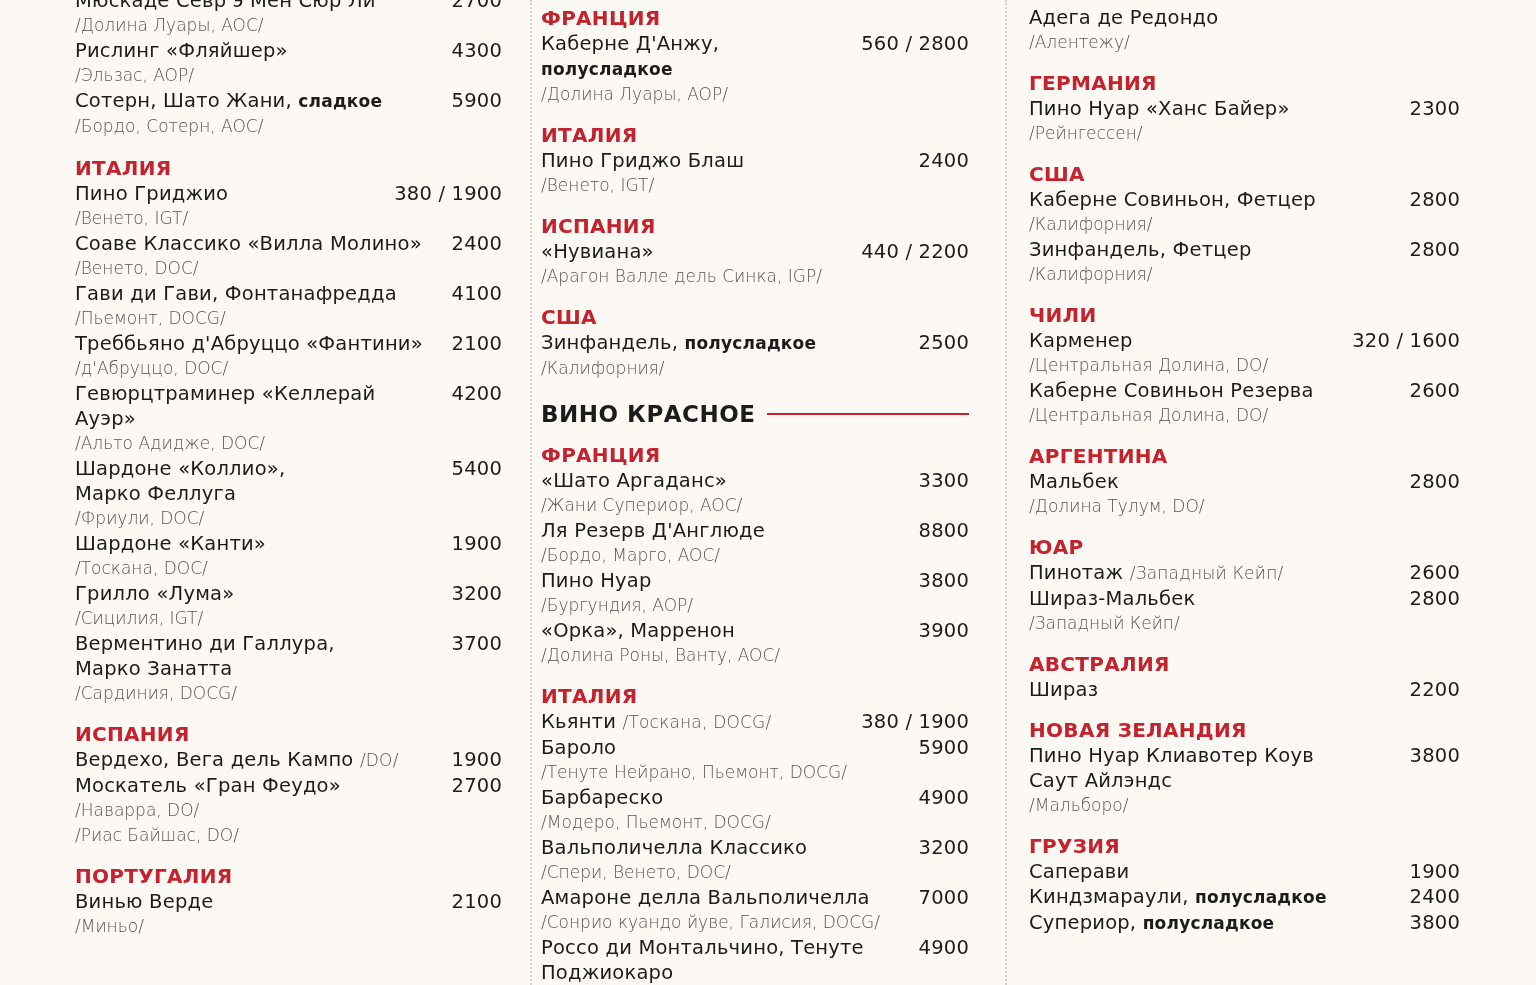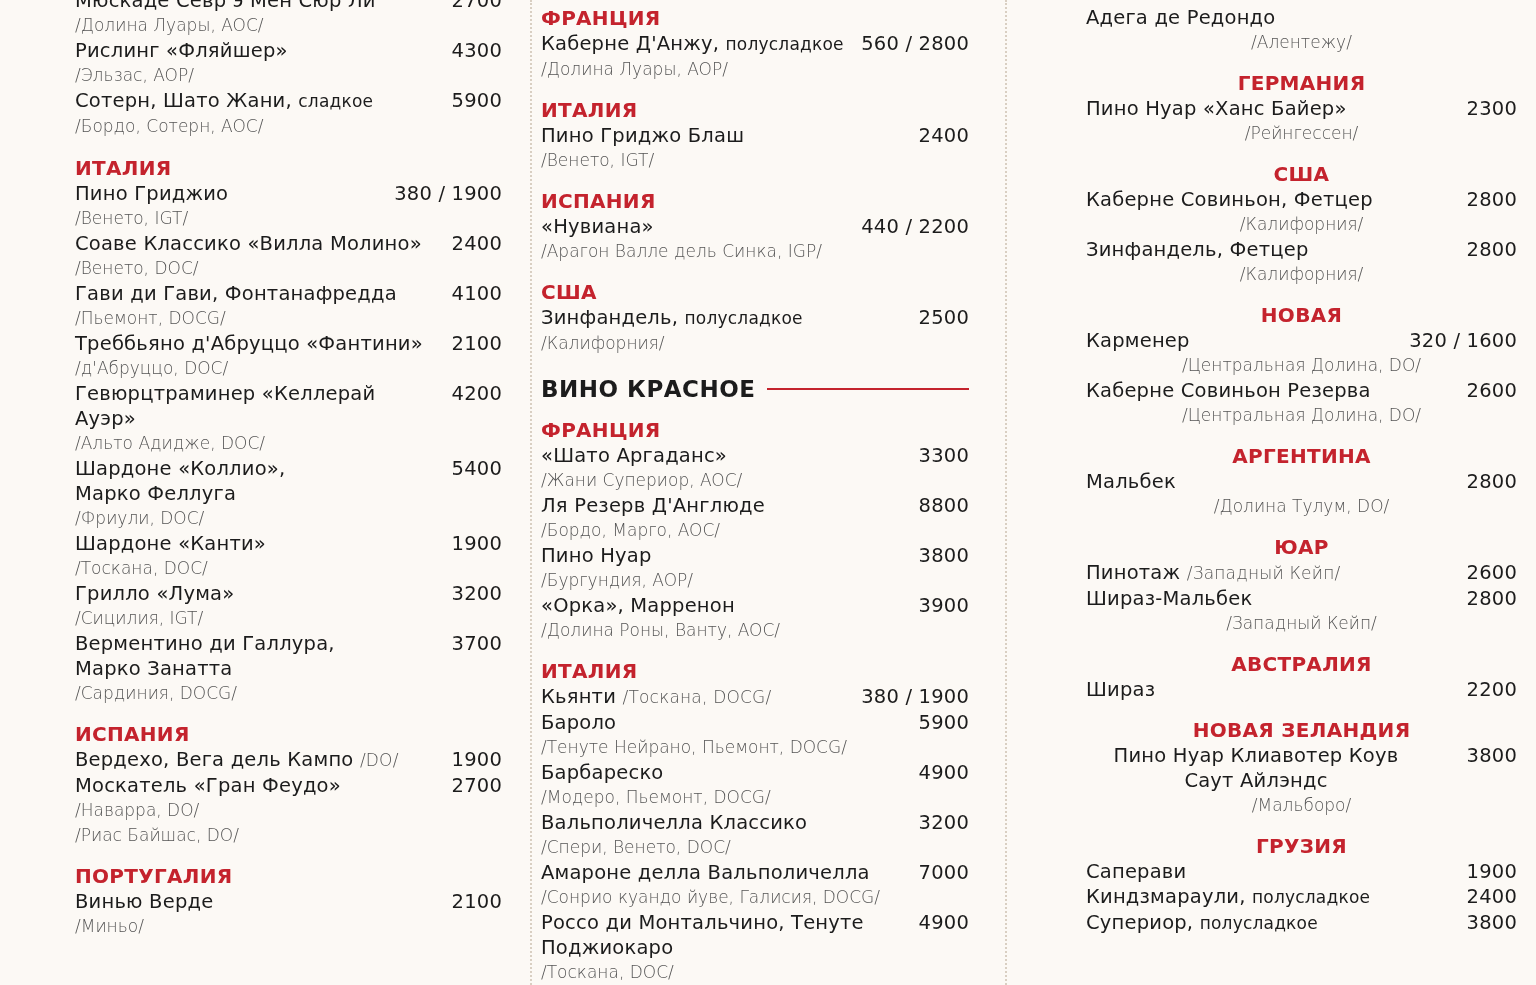--- a/index.html
+++ b/index.html
@@ -6,35 +6,35 @@
   body {
     width:1536px; height:985px; overflow:hidden;
     background:#fcf9f5;
     font-family:"DejaVu Sans", "Liberation Sans", sans-serif;
     color:#1c1c1c;
     position:relative;
   }
   .col { position:absolute; top:0; }
   .col1 { left:75px; width:427px; }
   .col2 { left:541px; width:428px; }
-  .col3 { left:1086px; width:431px;text-align:center; }
+  .col3 { left:1029px; width:431px; }
   .divider {
     position:absolute; top:0; bottom:0; width:0;
     border-left:2px dotted #d9cfc2;
   }
   .div1 { left:530px; }
   .div2 { left:1005px; }
   .country {
     color:#c4232d; font-weight:bold; font-size:20px;
     letter-spacing:0.3px; line-height:25px; margin-top:16px;
   }
   .country.first { margin-top:0; }
   .row { display:flex; justify-content:space-between; align-items:flex-start; font-size:19.5px; line-height:25px; }
   .name { font-weight:500; letter-spacing:0.2px; }
-  .name .note { font-size:17px; font-weight:normal;margin-top:9px; }
+  .name .note { font-size:17px; font-weight:bold;margin-top:9px; }
   .name .inline-region { font-size:17px; font-weight:300; color:#555; }
   .price { white-space:nowrap; letter-spacing:0.2px; padding-left:8px; }
   .region { font-size:17px; color:#555; line-height:25px; font-weight:300; }
   .section-title {
     display:flex; align-items:center; margin-top:20px; margin-bottom:4px;
   }
   .section-title span { font-weight:bold; font-size:23px; letter-spacing:0.5px; color:#1c1c1c; white-space:nowrap; }
   .section-title .line { flex:1; height:2px; background:#c4232d; margin-left:12px; }
 </style>
 </head>
@@ -234,21 +234,21 @@
       <span class="name">Каберне Совиньон, Фетцер</span>
       <span class="price">2800</span>
     </div>
   <div class="region">/Калифорния/</div>
   <div class="row">
       <span class="name">Зинфандель, Фетцер</span>
       <span class="price">2800</span>
     </div>
   <div class="region">/Калифорния/</div>
 
-  <div class="country">НОВАЯ</div>
+  <div class="country">ЧИЛИ</div>
   <div class="row">
       <span class="name">Карменер</span>
       <span class="price">320 / 1600</span>
     </div>
   <div class="region">/Центральная Долина, DO/</div>
   <div class="row">
       <span class="name">Каберне Совиньон Резерва</span>
       <span class="price">2600</span>
     </div>
   <div class="region">/Центральная Долина, DO/</div>

